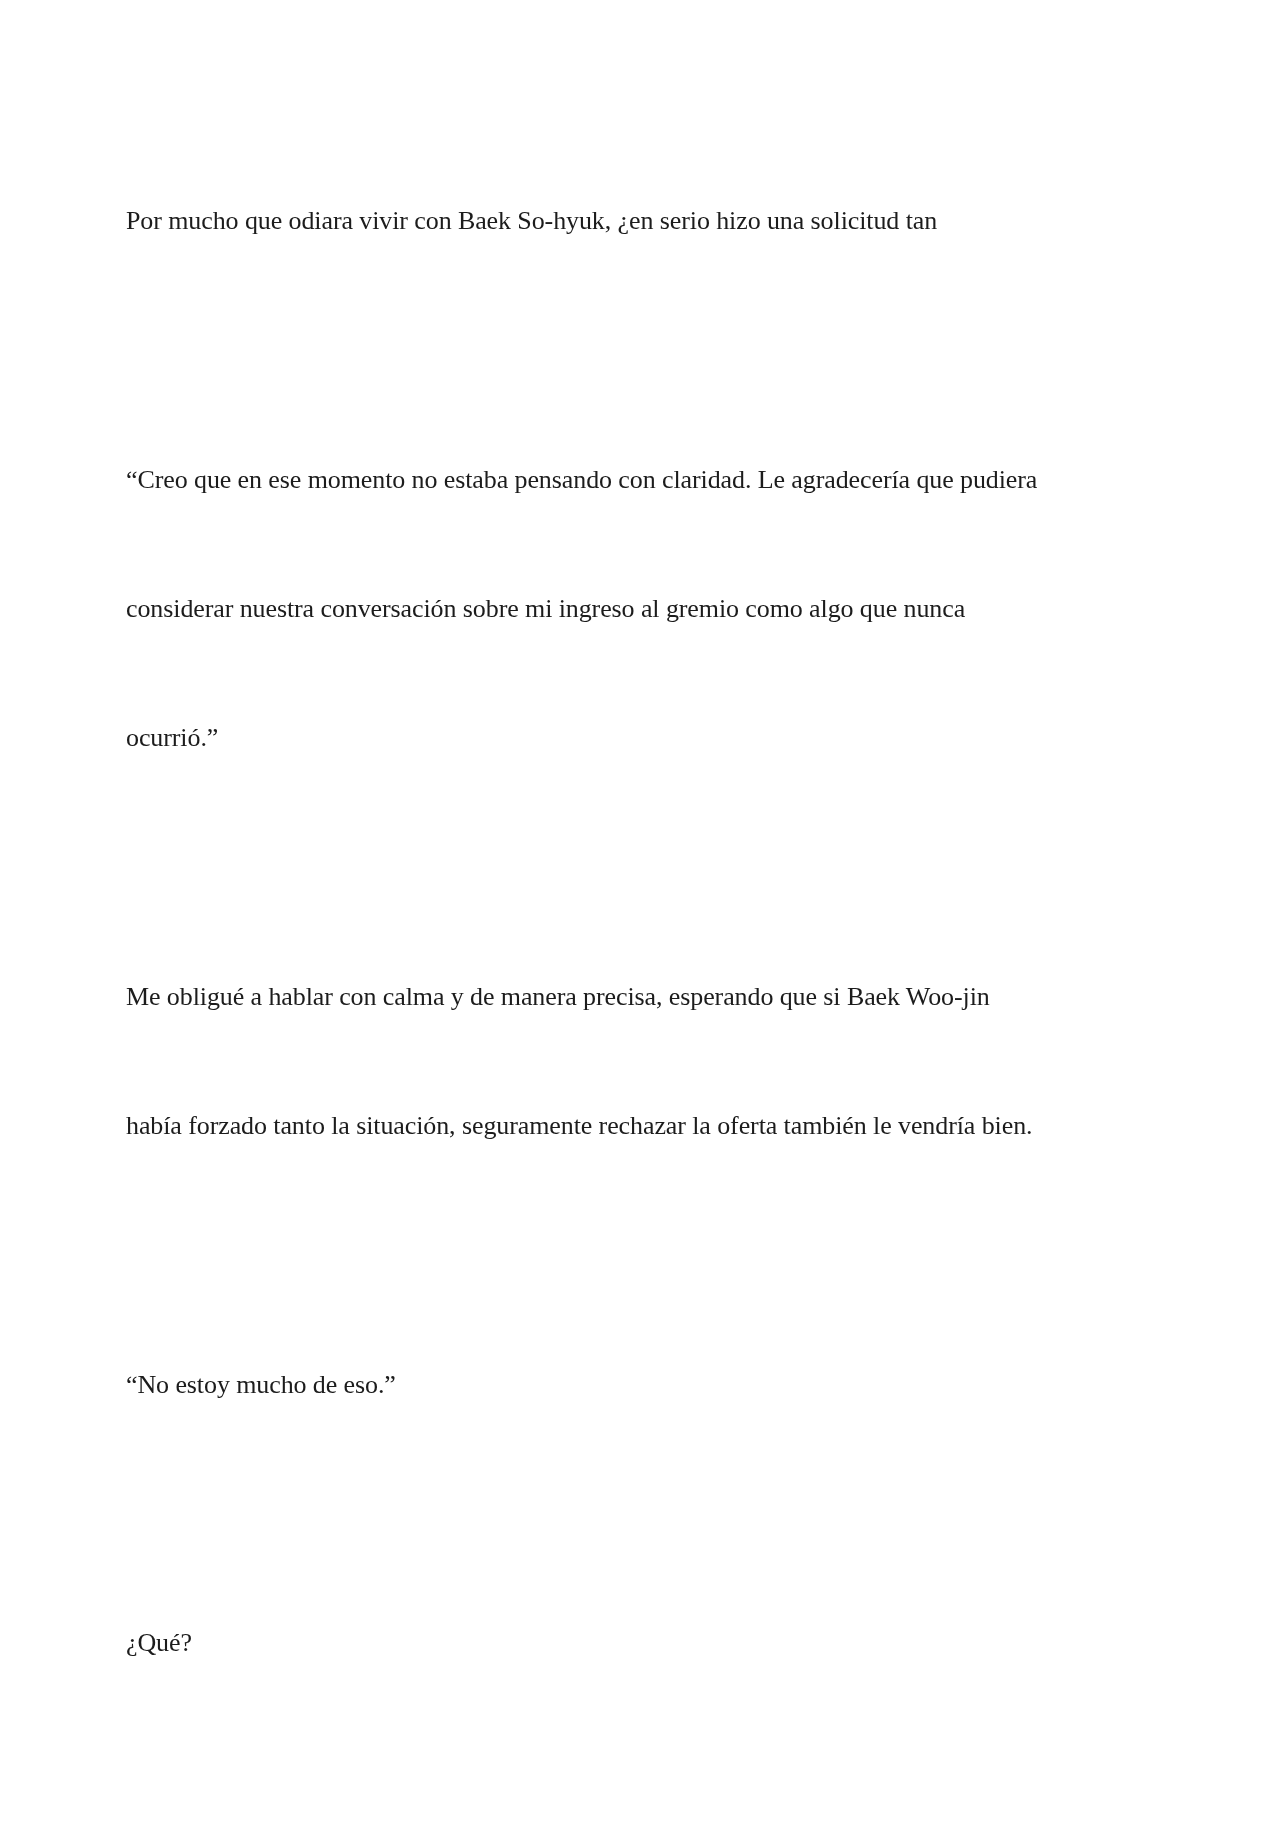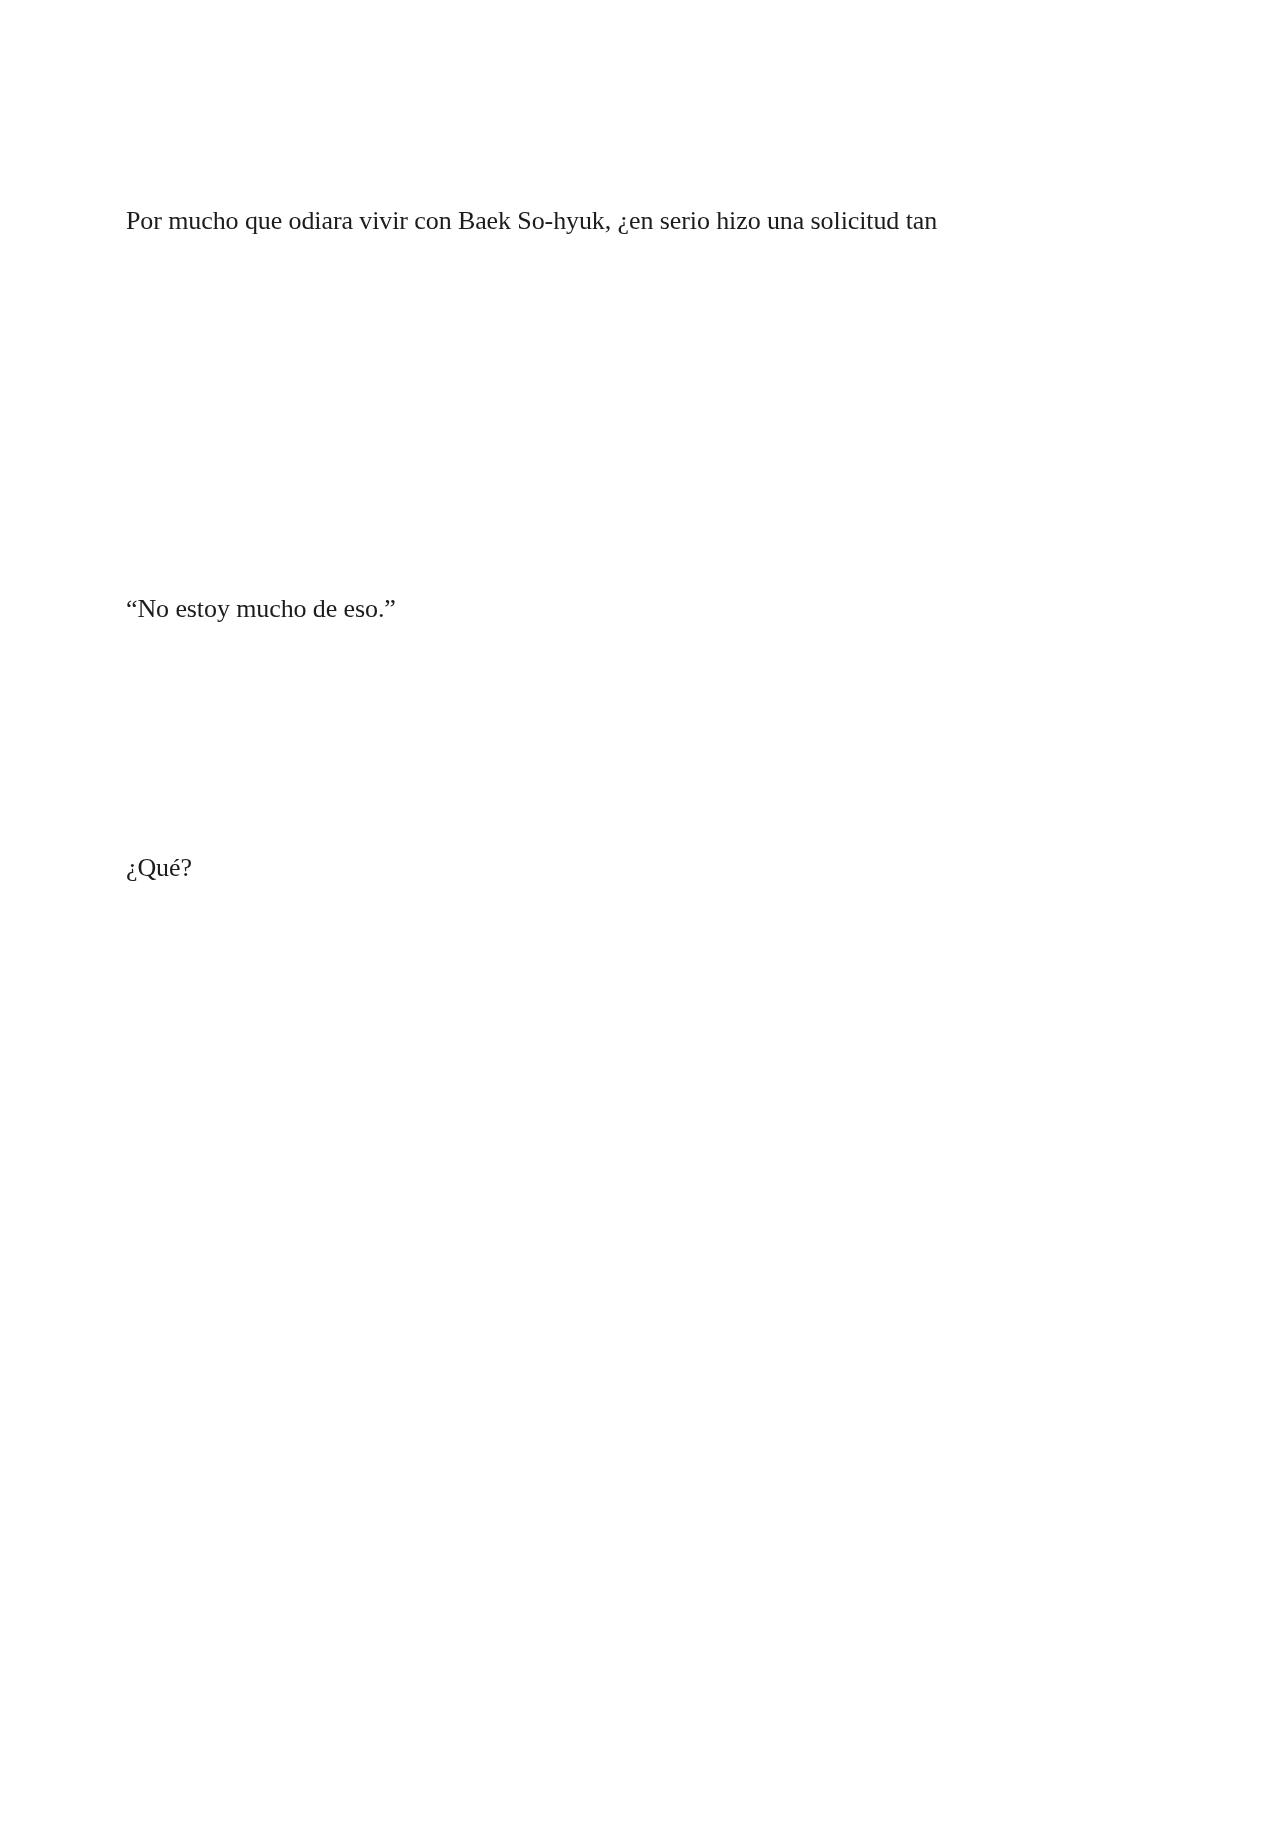--- a/index.html
+++ b/index.html
@@ -34,20 +34,27 @@
     }
   </style>
 </head>
 <body>
 
 <div class="page">
   <p class="para">
     <span class="line">Por mucho que odiara vivir con Baek So-hyuk, ¿en serio hizo una solicitud tan</span>
   </p>
   <p class="para">
+    <span class="line">“Creo que en ese momento no estaba pensando con claridad. Le agradecería que pudiera</span>
+    <span class="line">considerar nuestra conversación sobre mi ingreso al gremio como algo que nunca</span>
+    <span class="line">ocurrió.”</span>
+  </p>
+  <p class="para">
+    <span class="line">Me obligué a hablar con calma y de manera precisa, esperando que si Baek Woo-jin</span>
+    <span class="line">había forzado tanto la situación, seguramente rechazar la oferta también le vendría bien.</span>
   </p>
   <p class="para">
     <span class="line">“No estoy mucho de eso.”</span>
   </p>
   <p class="para">
     <span class="line">¿Qué?</span>
   </p>
 
 </div>
 

